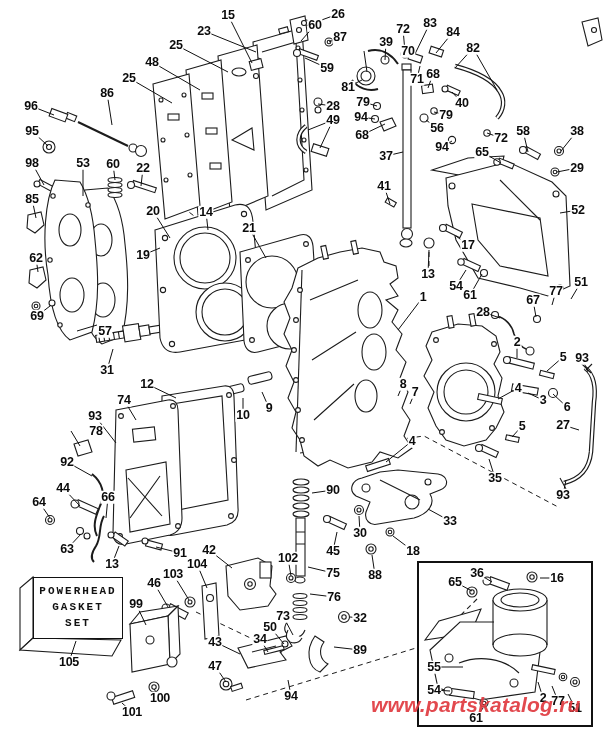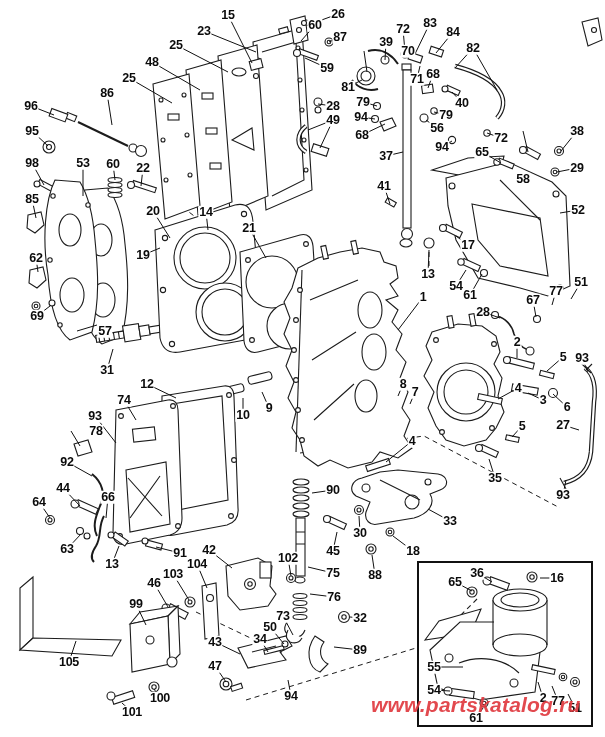--- a/index.html
+++ b/index.html
@@ -388,20 +388,25 @@
         <circle cx="154" cy="687" r="2.2"></circle>
       <rect x="112" y="694" width="22" height="7" transform="rotate(-18 123 697)"></rect>
         <circle cx="111" cy="696" r="4"></circle>
     </g>
   </svg>
 
   <svg class="art" width="605" height="737" viewBox="0 0 605 737" style="z-index:1">
     <polygon points="33,577 20,588 20,650 33,638"></polygon>
     <polygon points="33,638 20,650 112,656 121,640"></polygon>
   </svg>
+  <div class="gasket-box">
+    <div>POWERHEAD</div>
+    <div>GASKET</div>
+    <div>SET</div>
+  </div>
 
   <div class="inset-box">
     <svg width="168" height="158" viewBox="0 0 168 158" style="position:absolute;left:0;top:0;">
       <g style="stroke:#1c1c1c;stroke-width:1.1;fill:#fff;">
         <path fill="none" stroke-dasharray="5 4" d="M58,36 L22,72"></path>
         <path d="M6,77 L20,58 L62,46 L52,70 Z"></path>
         <path d="M11,87 L41,59 L81,59 L121,89 L116,129 L61,137 L19,125 Z"></path>
         <path d="M75,47 L127,47 L127,82 L75,82 Z" fill="#fff" stroke="none"></path>
         <ellipse cx="101" cy="82" rx="27" ry="11"></ellipse>
         <path d="M74,37 L74,82 M128,37 L128,82" fill="none"></path>
@@ -581,21 +586,21 @@
       <div class="callout" style="left: 333px; top: 120px;">49</div>
       <div class="callout" style="left: 363px; top: 102px;">79</div>
       <div class="callout" style="left: 361px; top: 117px;">94</div>
       <div class="callout" style="left: 362px; top: 135px;">68</div>
       <div class="callout" style="left: 386px; top: 156px;">37</div>
       <div class="callout" style="left: 446px; top: 115px;">79</div>
       <div class="callout" style="left: 437px; top: 128px;">56</div>
       <div class="callout" style="left: 442px; top: 147px;">94</div>
       <div class="callout" style="left: 501px; top: 138px;">72</div>
       <div class="callout" style="left: 482px; top: 152px;">65</div>
-      <div class="callout" style="left: 523px; top: 131px; margin-top: 48px;">58</div>
+      <div class="callout" style="left: 523px; top: 131px;">58</div>
       <div class="callout" style="left: 577px; top: 131px;">38</div>
       <div class="callout" style="left: 577px; top: 168px;">29</div>
       <div class="callout" style="left: 32px; top: 163px;">98</div>
       <div class="callout" style="left: 83px; top: 163px;">53</div>
       <div class="callout" style="left: 113px; top: 164px;">60</div>
       <div class="callout" style="left: 143px; top: 168px;">22</div>
       <div class="callout" style="left: 32px; top: 199px;">85</div>
       <div class="callout" style="left: 153px; top: 211px;">20</div>
       <div class="callout" style="left: 143px; top: 255px;">19</div>
       <div class="callout" style="left: 36px; top: 258px;">62</div>

